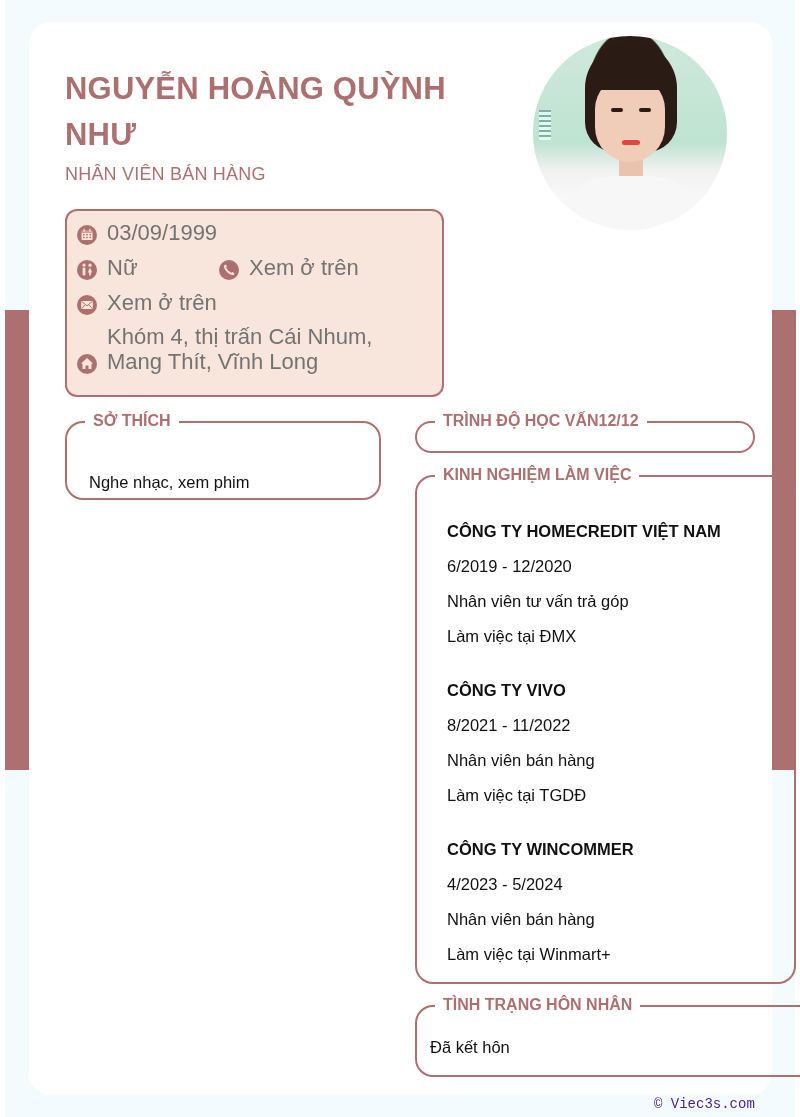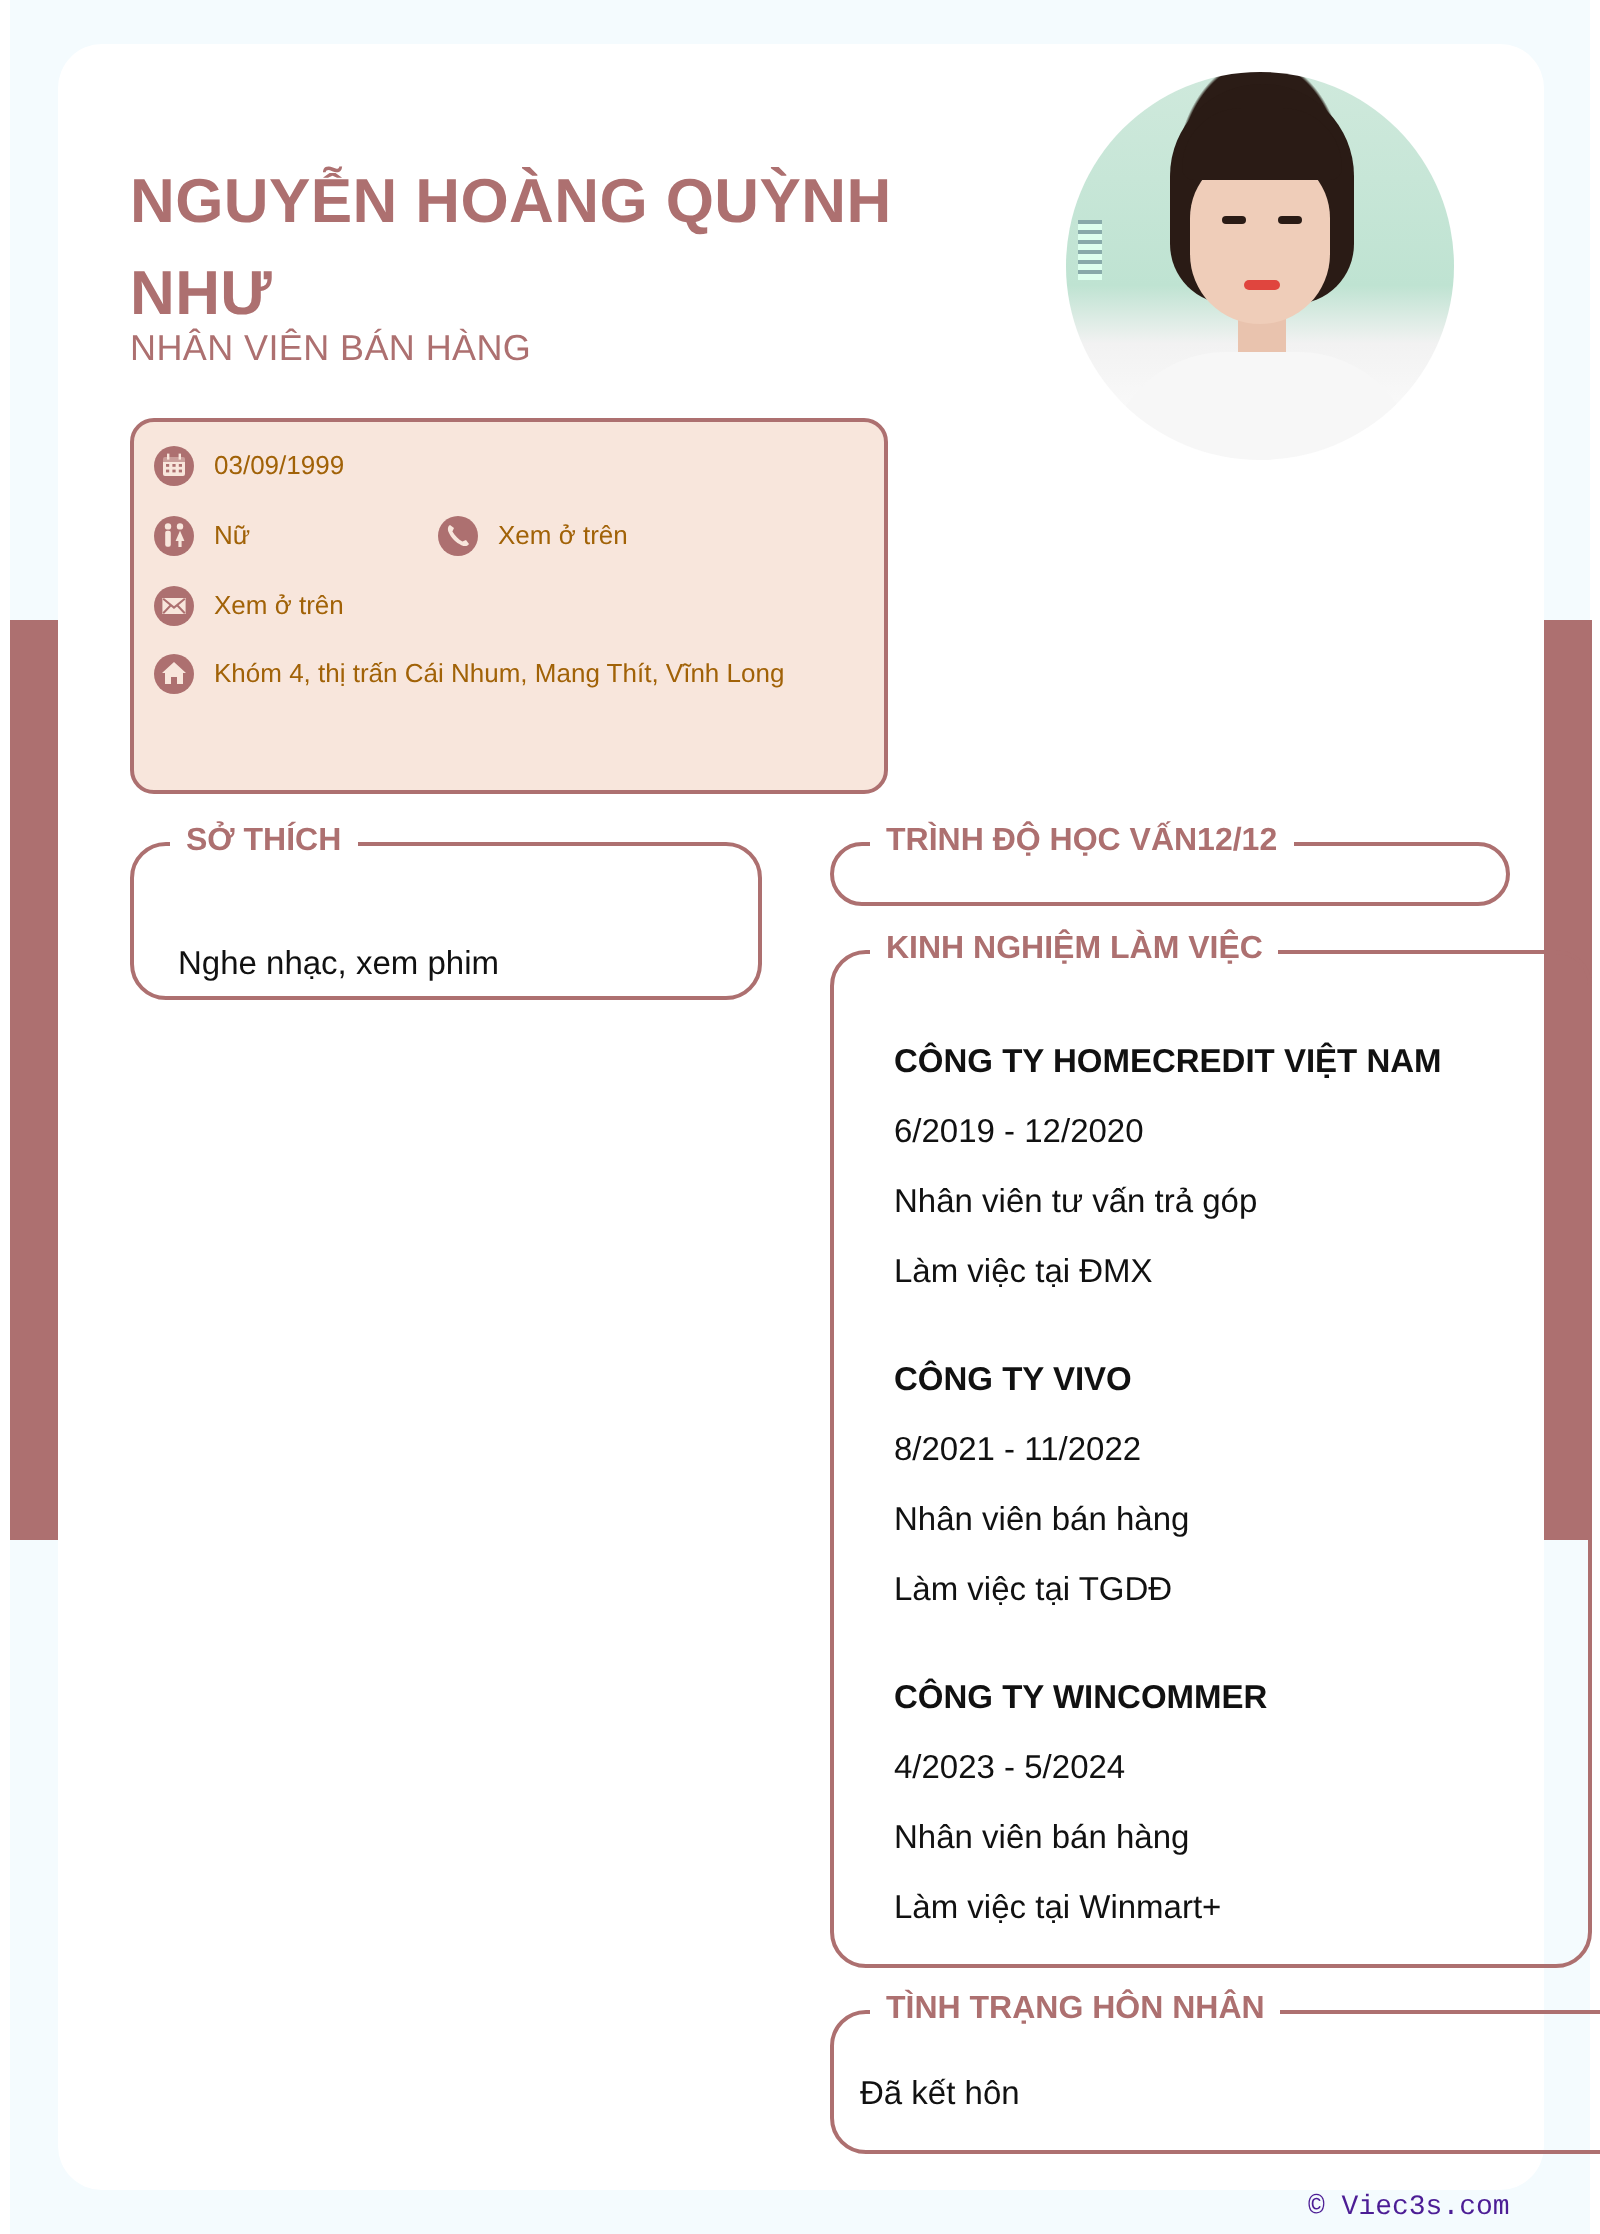--- a/index.html
+++ b/index.html
@@ -4,39 +4,39 @@
 <style>
   * { box-sizing: border-box; margin: 0; padding: 0; }
   html, body { width: 800px; height: 1117px; background: #ffffff; overflow: hidden; }
   body { font-family: "Liberation Sans", "DejaVu Sans", sans-serif; color: #111; position: relative; }
   .page-bg { position: absolute; left: 5px; top: 0; width: 790px; height: 1117px; background: #f4fbfe; }
   .side-bar { position: absolute; top: 310px; width: 24px; height: 460px; background: #ad7070; }
   .side-bar.left { left: 5px; }
   .side-bar.right { left: 772px; }
   .card { position: absolute; left: 29px; top: 22px; width: 743px; height: 1073px; background: #ffffff; border-radius: 22px; }
 
-  .name { position: absolute; left: 65px; top: 78px; width: 400px; font-size: 31px; line-height: 46px; font-weight: bold; color: #ad7070; letter-spacing: 0.2px; }
+  .name { position: absolute; left: 65px; top: 66px; width: 400px; font-size: 31px; line-height: 46px; font-weight: bold; color: #ad7070; letter-spacing: 0.2px; }
   .job-title { position: absolute; left: 65px; top: 164px; font-size: 18px; color: #ad7070; letter-spacing: 0.2px; }
 
   .avatar { position: absolute; left: 533px; top: 36px; width: 194px; height: 194px; border-radius: 50%; overflow: hidden;
     background: radial-gradient(circle at 50% 45%, #e8c6b0 0 18%, transparent 19%),
                 radial-gradient(ellipse at 50% 28%, #2b1c16 0 30%, transparent 31%),
                 linear-gradient(180deg, #cfe9dc 0%, #bfe3d2 55%, #f2f2f2 70%, #ffffff 100%); }
   .avatar .hair { position: absolute; left: 52px; top: 6px; width: 92px; height: 110px; background: #2a1b15; border-radius: 46px 46px 30px 30px; }
   .avatar .face { position: absolute; left: 62px; top: 40px; width: 70px; height: 86px; background: #efcdb9; border-radius: 34px 34px 36px 36px; }
   .avatar .bangs { position: absolute; left: 58px; top: 18px; width: 80px; height: 36px; background: #2a1b15; border-radius: 40px 40px 8px 8px; }
   .avatar .eye { position: absolute; top: 72px; width: 12px; height: 4px; background: #2a1b15; border-radius: 2px; }
   .avatar .eye.l { left: 78px; } .avatar .eye.r { left: 106px; }
   .avatar .lips { position: absolute; left: 89px; top: 104px; width: 18px; height: 5px; background: #e0453e; border-radius: 3px; }
   .avatar .shirt { position: absolute; left: 20px; top: 140px; width: 156px; height: 70px; background: #f7f7f7; border-radius: 60px 60px 0 0; }
   .avatar .neck { position: absolute; left: 86px; top: 120px; width: 24px; height: 26px; background: #e9c3ae; }
   .avatar .vent { position: absolute; left: 6px; top: 74px; width: 12px; height: 30px; background: repeating-linear-gradient(180deg, #8aa 0 2px, #dfe 2px 5px); }
 
   .info-box { position: absolute; left: 65px; top: 209px; width: 379px; height: 188px; background: #f8e6dc; border: 2px solid #ad7070; border-radius: 12px; }
-  .info-row { position: absolute; display: flex; align-items: center; font-size: 13px; line-height: 25px; color: #a16207; }
+  .info-row { position: absolute; display: flex; align-items: flex-end; font-size: 22px; line-height: 25px; color: #737373; }
   .info-row .icon { width: 20px; height: 20px; margin-right: 10px; margin-top: 1px; flex: none; }
   .info-row .icon svg { width: 20px; height: 20px; display: block; }
 
   .section { position: absolute; border: 2px solid #ad7070; border-radius: 18px; }
   .section .title { position: absolute; top: -14px; left: 18px; padding: 0 8px; background: #fff; font-size: 16px; font-weight: bold; color: #ad7070; line-height: 24px; white-space: nowrap; }
   .section .body-text { position: absolute; left: 22px; font-size: 16.5px; color: #111; }
 
   .job { position: absolute; left: 30px; width: 300px; }
   .job .company { font-size: 16.5px; font-weight: bold; color: #111; line-height: 24px; }
   .job .line { font-size: 16.5px; color: #111; line-height: 24px; margin-top: 11px; }

